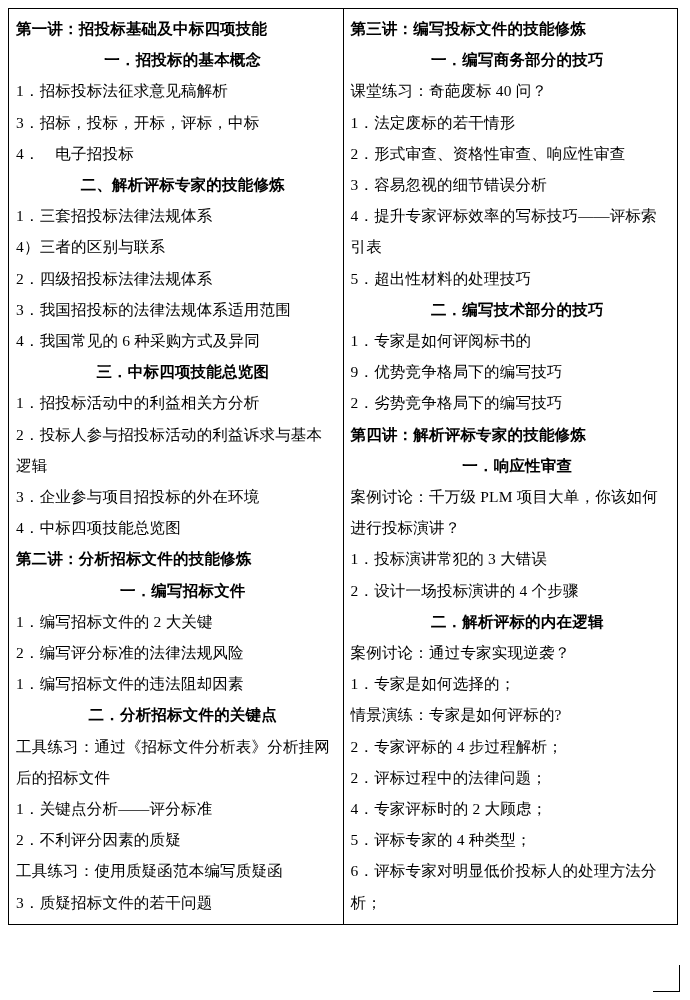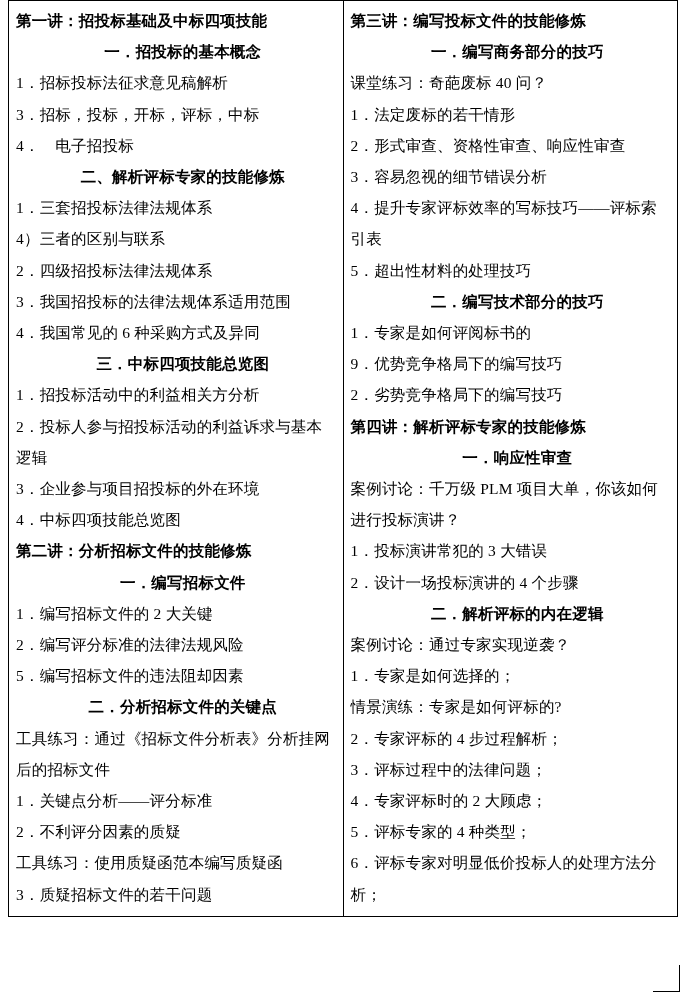--- a/index.html
+++ b/index.html
@@ -16,21 +16,21 @@
   }
   .page {
     position: relative;
     width: 690px;
     height: 1000px;
     box-sizing: border-box;
   }
   .outline-table {
     position: absolute;
     left: 8px;
-    top: 0;
+    top: 8px;
     width: 670px;
     border-collapse: collapse;
     table-layout: fixed;
   }
   .outline-table td {
     vertical-align: top;
     padding: 0;
     border: 1px solid #000000;
   }
   .col {
@@ -88,21 +88,21 @@
               <div class="line">4．我国常见的 6 种采购方式及异同</div>
               <div class="line heading indent">三．中标四项技能总览图</div>
               <div class="line">1．招投标活动中的利益相关方分析</div>
               <div class="line">2．投标人参与招投标活动的利益诉求与基本逻辑</div>
               <div class="line">3．企业参与项目招投标的外在环境</div>
               <div class="line">4．中标四项技能总览图</div>
               <div class="line heading">第二讲：分析招标文件的技能修炼</div>
               <div class="line heading indent">一．编写招标文件</div>
               <div class="line">1．编写招标文件的 2 大关键</div>
               <div class="line">2．编写评分标准的法律法规风险</div>
-              <div class="line">5．编写招标文件的违法阻却因素</div>
+              <div class="line">1．编写招标文件的违法阻却因素</div>
               <div class="line heading indent">二．分析招标文件的关键点</div>
               <div class="line">工具练习：通过《招标文件分析表》分析挂网后的招标文件</div>
               <div class="line">1．关键点分析——评分标准</div>
               <div class="line">2．不利评分因素的质疑</div>
               <div class="line">工具练习：使用质疑函范本编写质疑函</div>
               <div class="line">3．质疑招标文件的若干问题</div>
             </div>
       </td>
       <td class="col">
         <div class="cell-inner">
@@ -121,21 +121,21 @@
               <div class="line heading">第四讲：解析评标专家的技能修炼</div>
               <div class="line heading indent">一．响应性审查</div>
               <div class="line">案例讨论：千万级 PLM 项目大单，你该如何进行投标演讲？</div>
               <div class="line">1．投标演讲常犯的 3 大错误</div>
               <div class="line">2．设计一场投标演讲的 4 个步骤</div>
               <div class="line heading indent">二．解析评标的内在逻辑</div>
               <div class="line">案例讨论：通过专家实现逆袭？</div>
               <div class="line">1．专家是如何选择的；</div>
               <div class="line">情景演练：专家是如何评标的?</div>
               <div class="line">2．专家评标的 4 步过程解析；</div>
-              <div class="line">3．评标过程中的法律问题；</div>
+              <div class="line">2．评标过程中的法律问题；</div>
               <div class="line">4．专家评标时的 2 大顾虑；</div>
               <div class="line">5．评标专家的 4 种类型；</div>
               <div class="line">6．评标专家对明显低价投标人的处理方法分析；</div>
             </div>
       </td>
     </tr>
   </tbody>
     </table>
   <div class="corner-mark"></div>
 </div>

